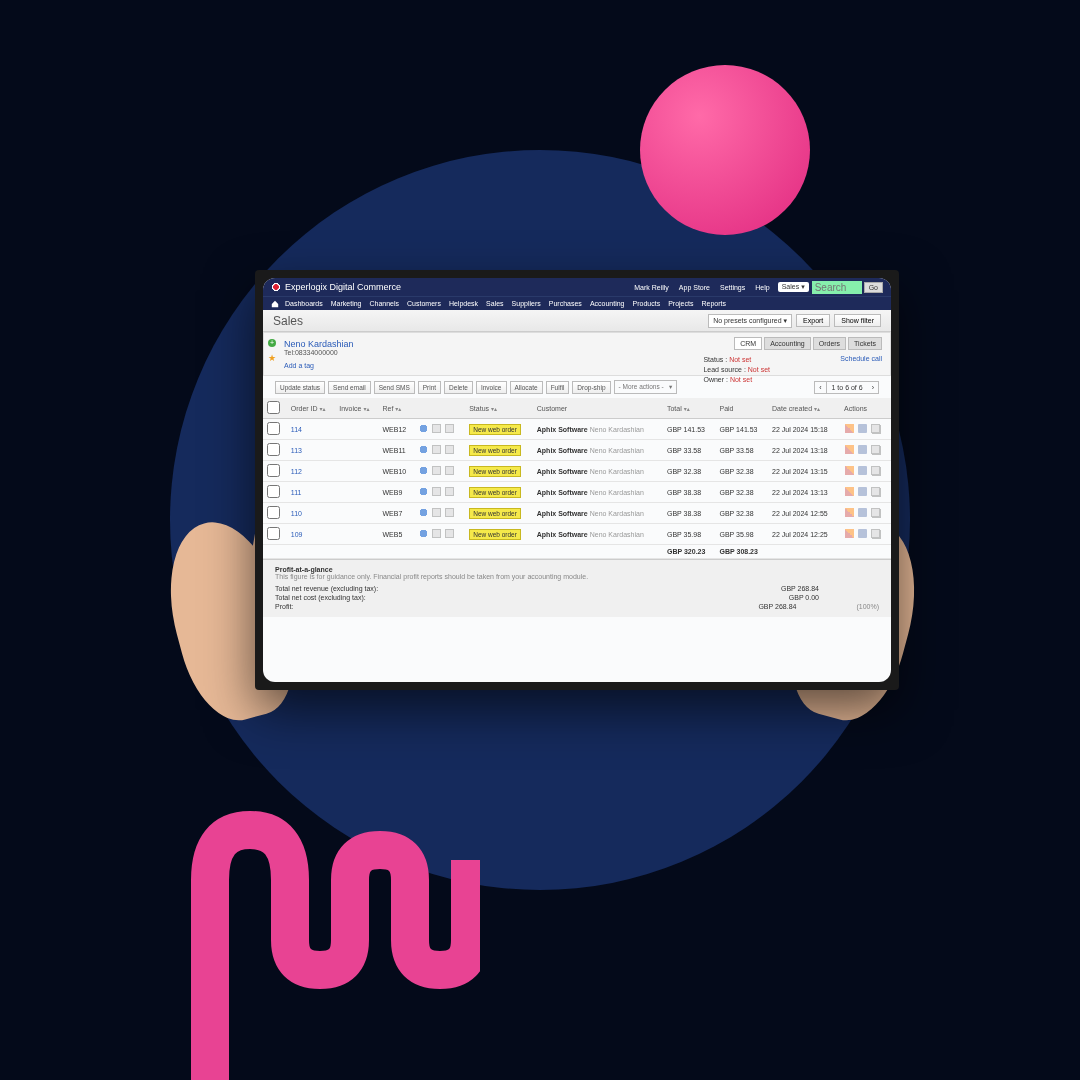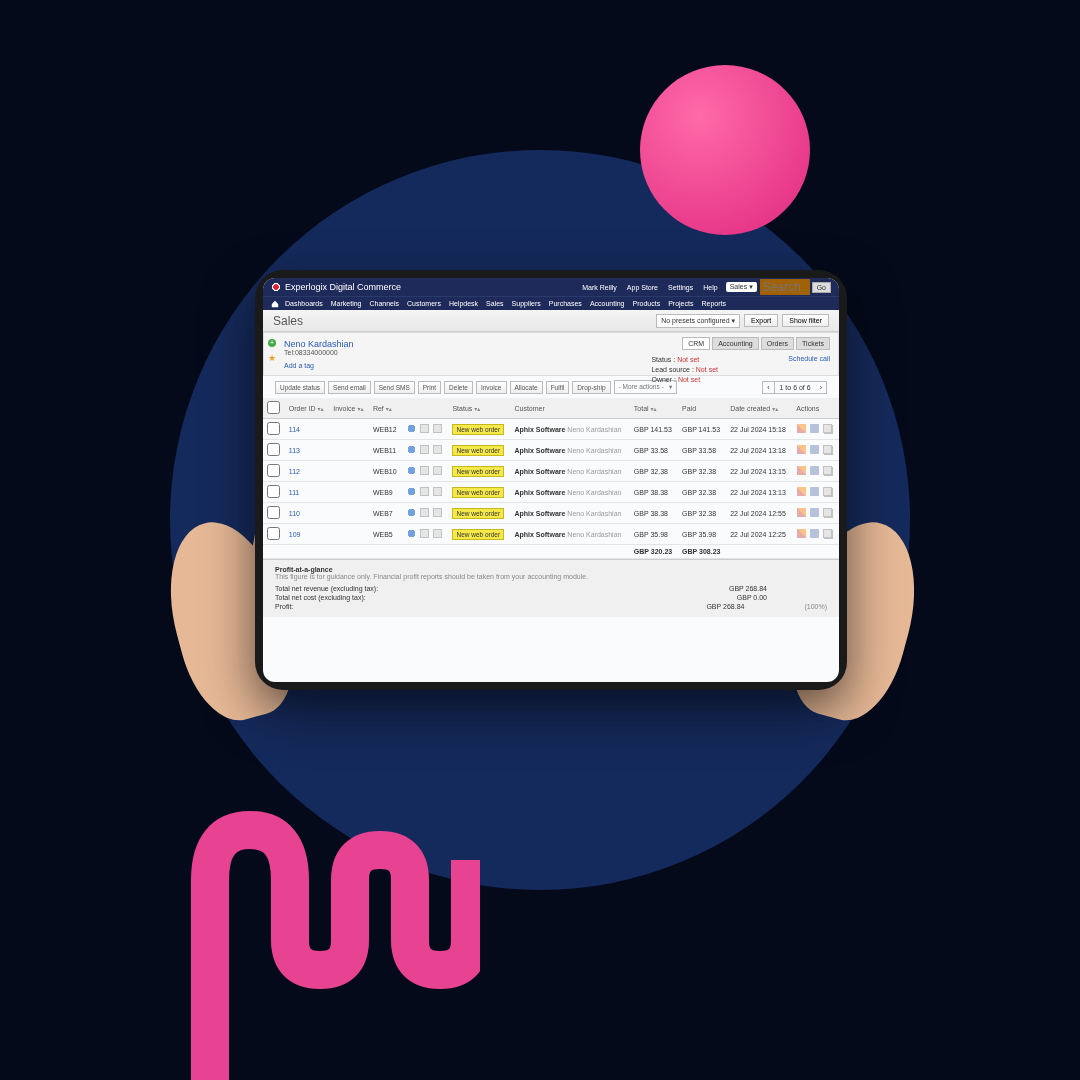--- a/index.html
+++ b/index.html
@@ -12,31 +12,31 @@
 
 
 .hand { position: absolute; background: #e6b896; border-radius: 50% 50% 40% 40%; }
 .hand.left { width: 110px; height: 200px; left: 175px; top: 520px; transform: rotate(-15deg); }
 .hand.right { width: 110px; height: 200px; left: 800px; top: 520px; transform: rotate(15deg); }
 .thumb { position: absolute; background: #e6b896; border-radius: 20px; }
 .thumb.left { width: 30px; height: 70px; left: 255px; top: 500px; transform: rotate(10deg); }
 .thumb.right { width: 30px; height: 70px; left: 800px; top: 500px; transform: rotate(-10deg); }
 
 
-.tablet { position: absolute; left: 255px; top: 270px; width: 592px; height: 420px; background: #1a1a1a; border-radius: 28px; padding: 8px; box-shadow: 0 20px 50px rgba(0,0,0,0.6); }
+.tablet { position: absolute; left: 255px; top: 270px; width: 644px; height: 420px; background: #1a1a1a; border-radius: 4px; padding: 8px; box-shadow: 0 20px 50px rgba(0,0,0,0.6); }
 .screen { width: 100%; height: 100%; background: #fafbfc; border-radius: 12px; overflow: hidden; font-size: 7px; color: #333; }
 
 
 .hdr-top { background: #1e2a5a; color: #fff; display: flex; align-items: center; padding: 3px 8px; height: 18px; }
 .logo-ico { width: 10px; height: 10px; border-radius: 50%; background: radial-gradient(circle, #d23 40%, #fff 42%, #fff 55%, transparent 57%); margin-right: 4px; }
 .app-title { font-weight: 500; font-size: 9px; }
 .hdr-spacer { flex: 1; }
 .hdr-link { margin: 0 5px; font-size: 7px; cursor: pointer; }
 .hdr-select { background: #fff; color: #333; padding: 1px 4px; border-radius: 2px; margin: 0 3px; font-size: 7px; }
-.hdr-search { background: #a16207; border: none; padding: 1px 3px; width: 50px; font-size: 12px; }
+.hdr-search { background: #86efac; border: none; padding: 1px 3px; width: 50px; font-size: 10px; }
 .go-btn { background: #dcdcdc; color: #333; border: 1px solid #aaa; padding: 1px 4px; margin-left: 2px; font-size: 7px; cursor: pointer; }
 
 .hdr-nav { background: #1e2a5a; border-top: 1px solid #2a3a6a; display: flex; align-items: center; padding: 2px 8px; height: 14px; }
 .home-ico { width: 8px; height: 8px; margin-right: 6px; }
 .nav-item { color: #fff; font-size: 7px; margin-right: 8px; cursor: pointer; }
 
 
 .page-hdr { background: linear-gradient(#f5f5f5,#e8e8e8); border-bottom: 1px solid #ccc; display: flex; align-items: center; padding: 4px 10px; height: 22px; }
 .page-title { font-size: 12px; color: #555; }
 .preset-sel { margin-left: auto; border: 1px solid #bbb; background: #fff; padding: 2px 4px; font-size: 7px; }

